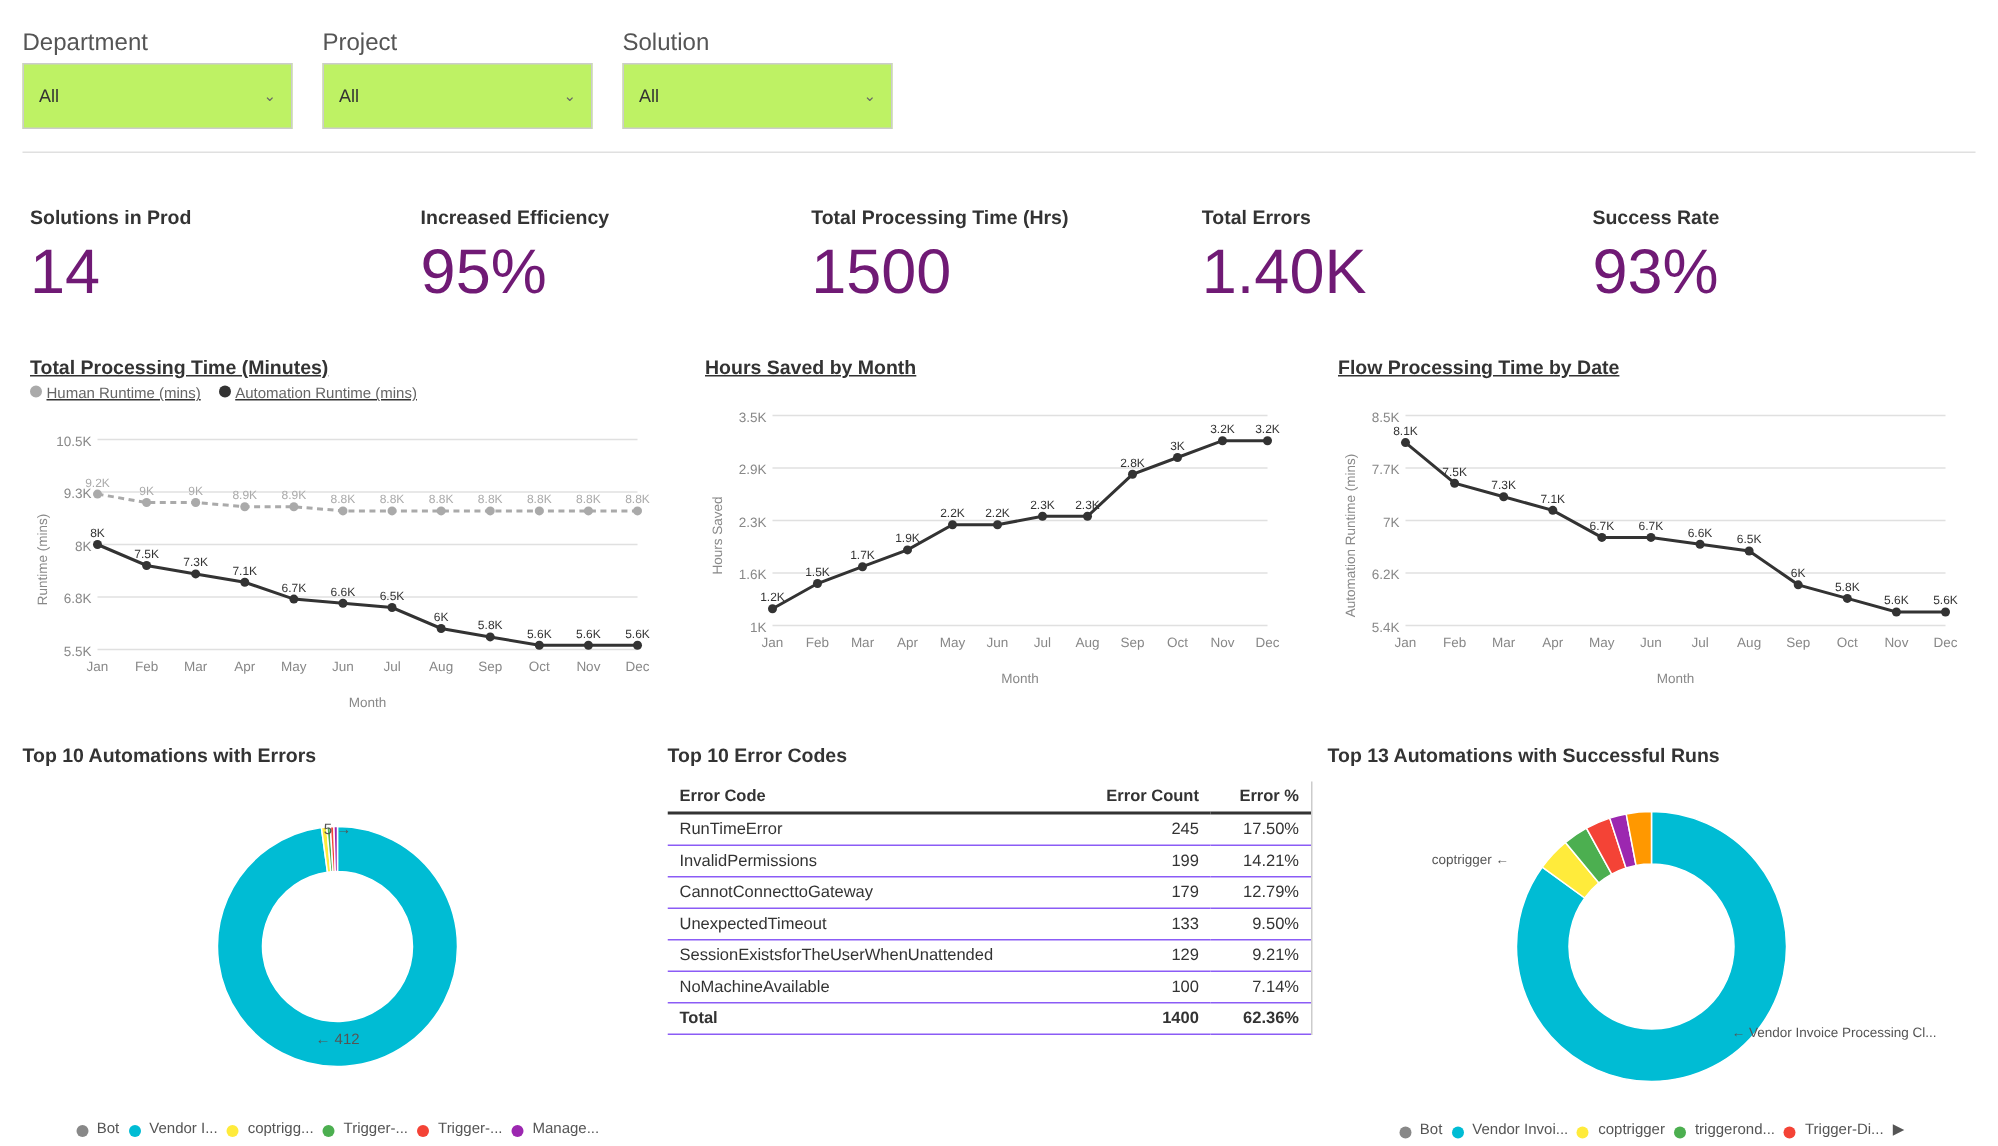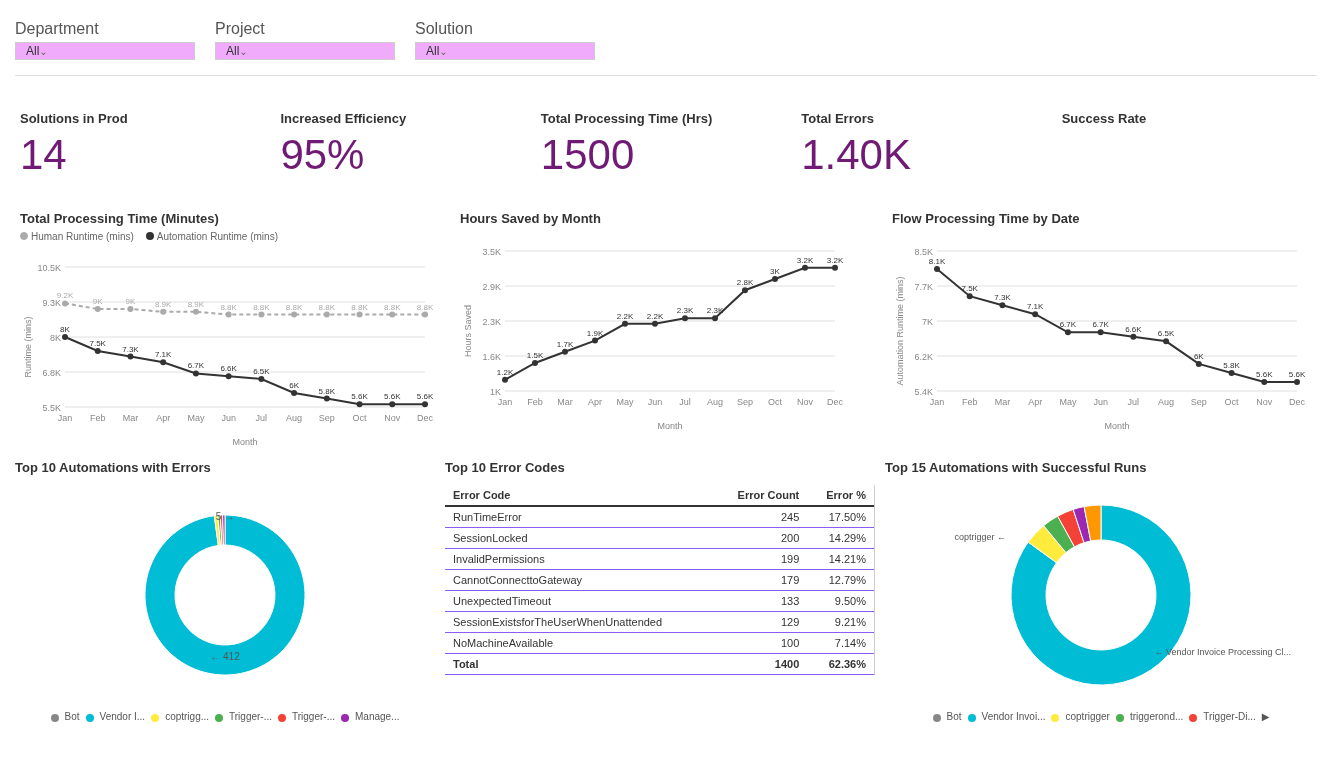--- a/index.html
+++ b/index.html
@@ -4,31 +4,31 @@
   <style>
     * { box-sizing: border-box; margin: 0; padding: 0; }
     body { font-family: 'Segoe UI', Arial, sans-serif; background: #fff; color: #333; font-size: 12px; width: 1332px; }
     
     .dashboard { padding: 10px 15px; }
     
     
     .filters { display: flex; gap: 20px; padding: 10px 0 15px 0; border-bottom: 1px solid #e0e0e0; margin-bottom: 15px; }
     .filter-group { display: flex; flex-direction: column; gap: 4px; min-width: 180px; }
     .filter-label { font-size: 16px; color: #555; font-weight: 500; }
-    .filter-select { display: flex; align-items: center; justify-content: flex-start; border: 1px solid #ccc; padding: 1px 10px; background: #f0abfc; cursor: pointer; font-size: 12px; color: #333; min-width: 180px; }
+    .filter-select { display: flex; align-items: center; justify-content: space-between; border: 1px solid #ccc; padding: 14px 10px; background: #bef264; cursor: pointer; font-size: 12px; color: #333; min-width: 180px; }
     .chevron { font-size: 10px; color: #666; }
     
     
     .kpi-row { display: flex; gap: 0; padding: 10px 0 20px 0; }
     .kpi-card { flex: 1; text-align: left; padding: 10px 5px; }
     .kpi-title { font-size: 13px; font-weight: 700; color: #333; margin-bottom: 8px; }
     .kpi-value { font-size: 42px; font-weight: 300; color: #701a75; line-height: 1; }
     
     
-    .charts-row { display: flex; gap: 10px; margin-bottom: 5px; }
+    .charts-row { display: flex; gap: 20px; margin-bottom: 15px; text-decoration: underline; }
     .chart-panel { flex: 1; padding: 5px; }
     .chart-title { font-size: 13px; font-weight: 700; color: #333; margin-bottom: 5px; }
     .chart-legend { font-size: 10px; color: #666; margin-bottom: 5px; display: flex; gap: 12px; align-items: center; }
     .legend-dot { width: 8px; height: 8px; border-radius: 50%; display: inline-block; margin-right: 3px; }
     .chart-container { position: relative; }
     
     
     .bottom-row { display: flex; gap: 10px; }
     .bottom-panel { flex: 1; }
     .bottom-title { font-size: 13px; font-weight: 700; color: #333; margin-bottom: 10px; }
@@ -90,20 +90,21 @@
       <div class="kpi-card">
         <div class="kpi-title">Total Processing Time (Hrs)</div>
     <div class="kpi-value">1500</div>
       </div>
       <div class="kpi-card">
         <div class="kpi-title">Total Errors</div>
     <div class="kpi-value">1.40K</div>
       </div>
       <div class="kpi-card">
         <div class="kpi-title">Success Rate</div>
+    <div class="kpi-value">93%</div>
       </div>
     </div>
 
   <div class="charts-row">
 
     <div class="chart-panel">
       <div class="chart-title">Total Processing Time (Minutes)</div>
       <div class="chart-legend">
         <span><span class="legend-dot" style="background:#aaa; border:1px solid #aaa;"></span><span>Human Runtime (mins)</span></span>
         <span><span class="legend-dot" style="background:#333;"></span><span>Automation Runtime (mins)</span></span>
@@ -357,25 +358,20 @@
               <th class="right">Error %</th>
             </tr>
           </thead>
           <tbody id="error-table-body">
               <tr>
                 <td>RunTimeError</td>
                 <td class="right">245</td>
                 <td class="right">17.50%</td>
               </tr>
               <tr>
-                <td>SessionLocked</td>
-                <td class="right">200</td>
-                <td class="right">14.29%</td>
-              </tr>
-              <tr>
                 <td>InvalidPermissions</td>
                 <td class="right">199</td>
                 <td class="right">14.21%</td>
               </tr>
               <tr>
                 <td>CannotConnecttoGateway</td>
                 <td class="right">179</td>
                 <td class="right">12.79%</td>
               </tr>
               <tr>
@@ -399,21 +395,21 @@
               <td>Total</td>
               <td class="right">1400</td>
               <td class="right">62.36%</td>
             </tr>
           </tfoot>
         </table>
       </div>
     </div>
 
     <div class="bottom-panel" style="flex:1;">
-      <div class="bottom-title">Top 15 Automations with Successful Runs</div>
+      <div class="bottom-title">Top 13 Automations with Successful Runs</div>
       <div class="donut-container">
         <svg id="donut-success" width="380" height="220">
             <path d="M190,20 A90,90 0 1 1 117.18847050625472,57.099327293677426 L145.5040653093779,77.67181112391398 A55,55 0 1 0 190,55 Z" fill="#00BCD4" stroke="white" stroke-width="1"></path>
             <path d="M117.18847050625472,57.099327293677426 A90,90 0 0 1 132.63184092261793,40.65380815017896 L154.94168056382208,67.62177164733158 A55,55 0 0 0 145.5040653093779,77.67181112391398 Z" fill="#FFEB3B" stroke="white" stroke-width="1"></path>
             <path d="M132.63184092261793,40.65380815017896 A90,90 0 0 1 146.64216933084563,31.13239879605227 L163.50354792440567,61.803132597587506 A55,55 0 0 0 154.94168056382208,67.62177164733158 Z" fill="#4CAF50" stroke="white" stroke-width="1"></path>
             <path d="M146.64216933084563,31.13239879605227 A90,90 0 0 1 162.18847050625473,24.404913533436186 L173.0040653093779,57.69189160376656 A55,55 0 0 0 163.50354792440567,61.803132597587506 Z" fill="#F44336" stroke="white" stroke-width="1"></path>
             <path d="M162.18847050625473,24.404913533436186 A90,90 0 0 1 173.13568168728477,21.59414743441802 L179.69402769778515,55.97420120992212 A55,55 0 0 0 173.0040653093779,57.69189160376656 Z" fill="#9C27B0" stroke="white" stroke-width="1"></path>
             <path d="M173.13568168728477,21.59414743441802 A90,90 0 0 1 189.99999999999997,20 L190,55 A55,55 0 0 0 179.69402769778515,55.97420120992212 Z" fill="#FF9800" stroke="white" stroke-width="1"></path>
             <text x="95" y="55" text-anchor="end" font-size="9" fill="#555">coptrigger ←</text>
             <text x="380" y="170" text-anchor="end" font-size="9" fill="#555">← Vendor Invoice Processing Cl...</text>

